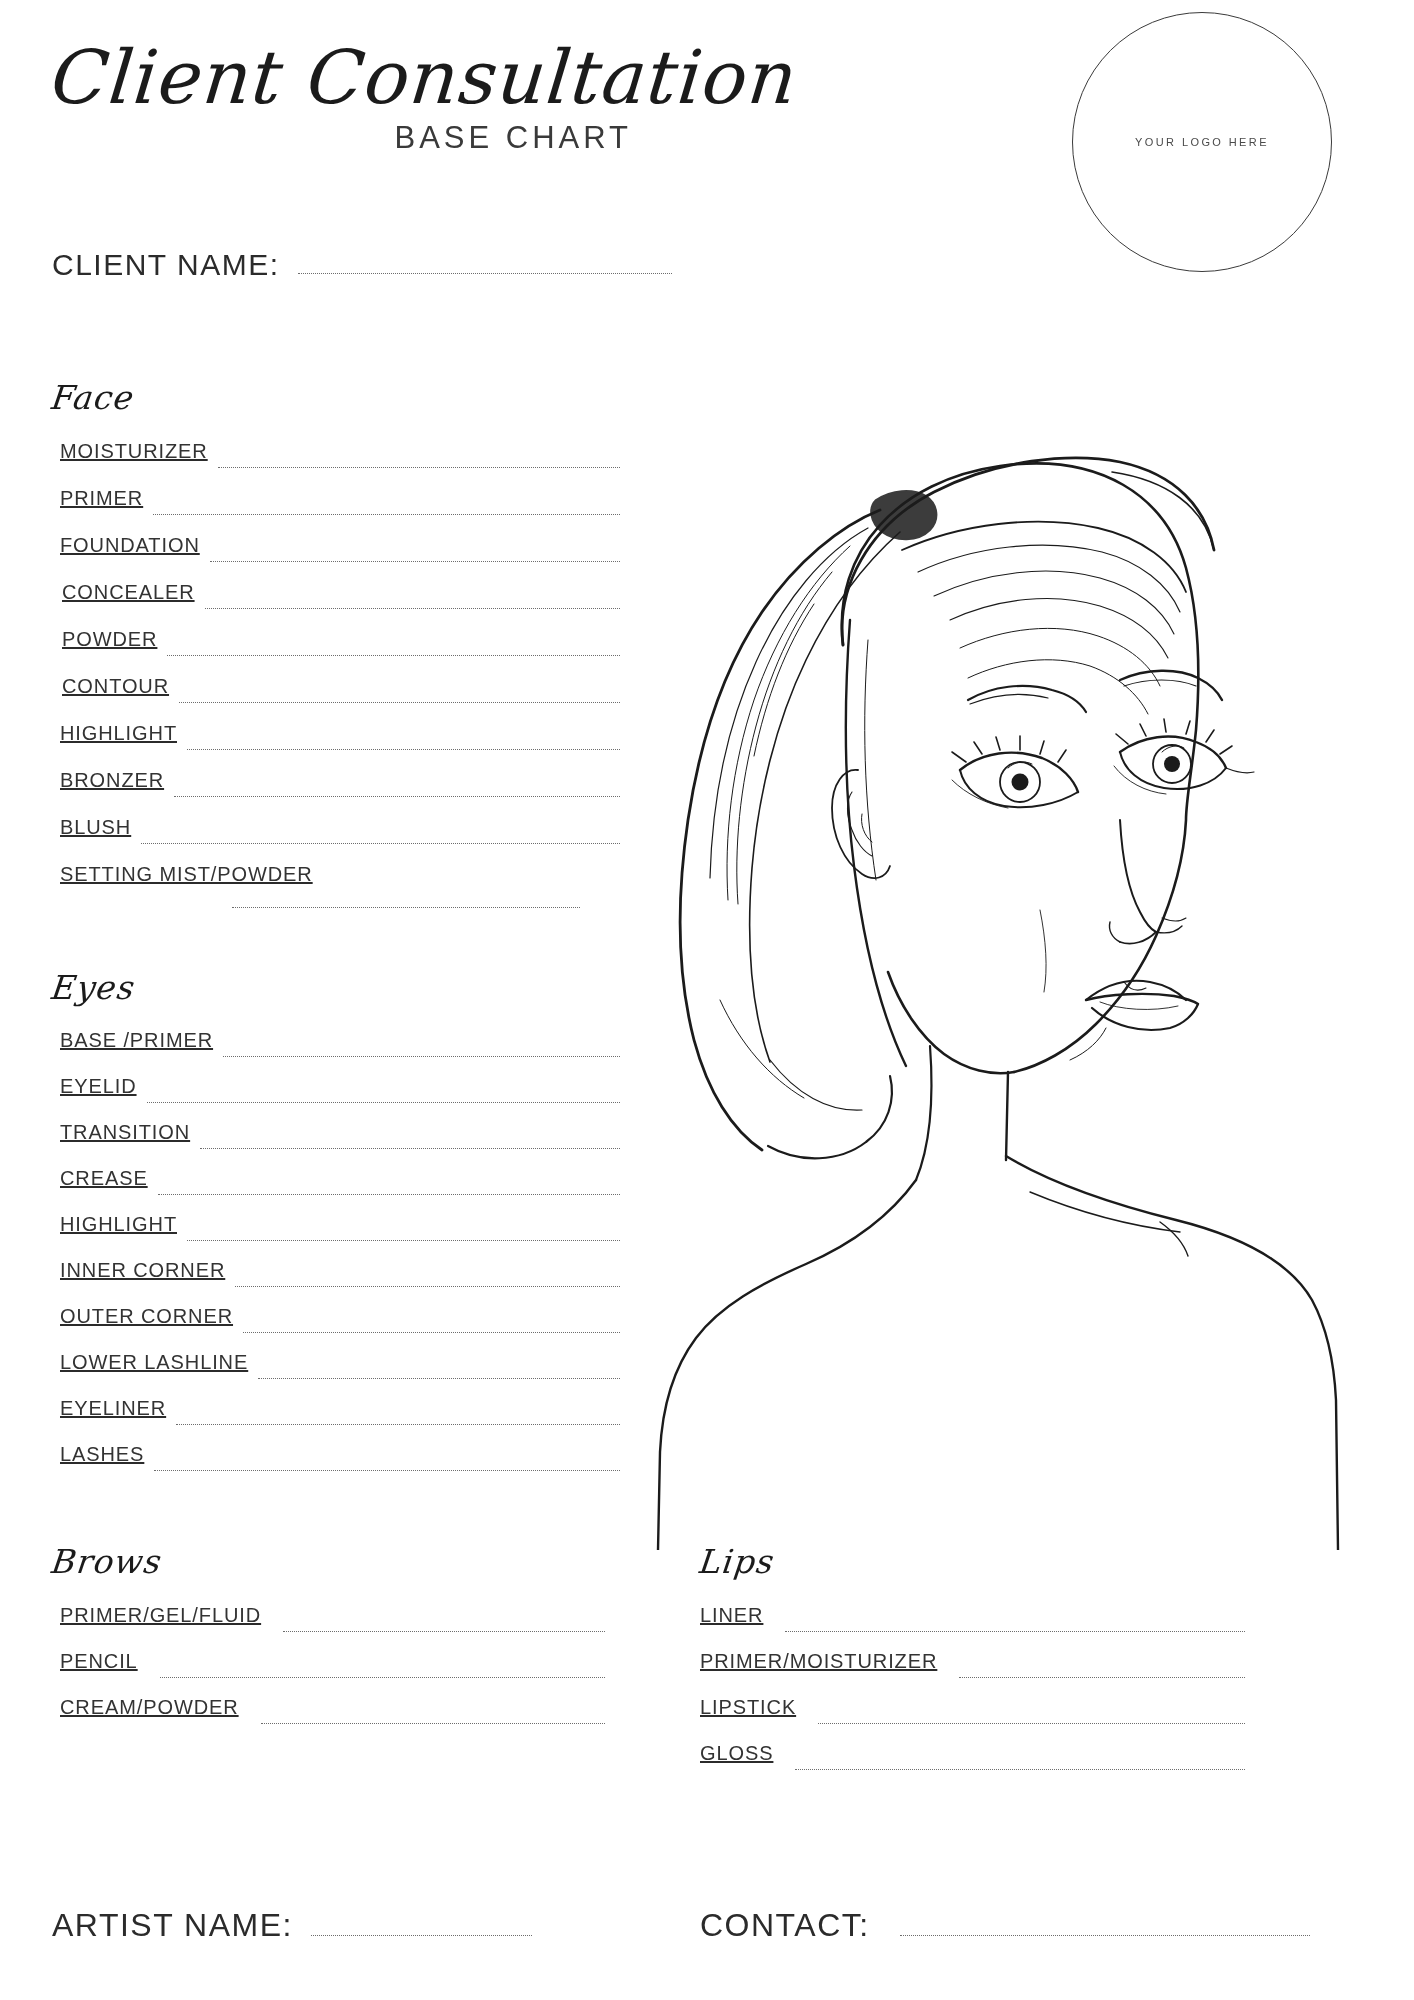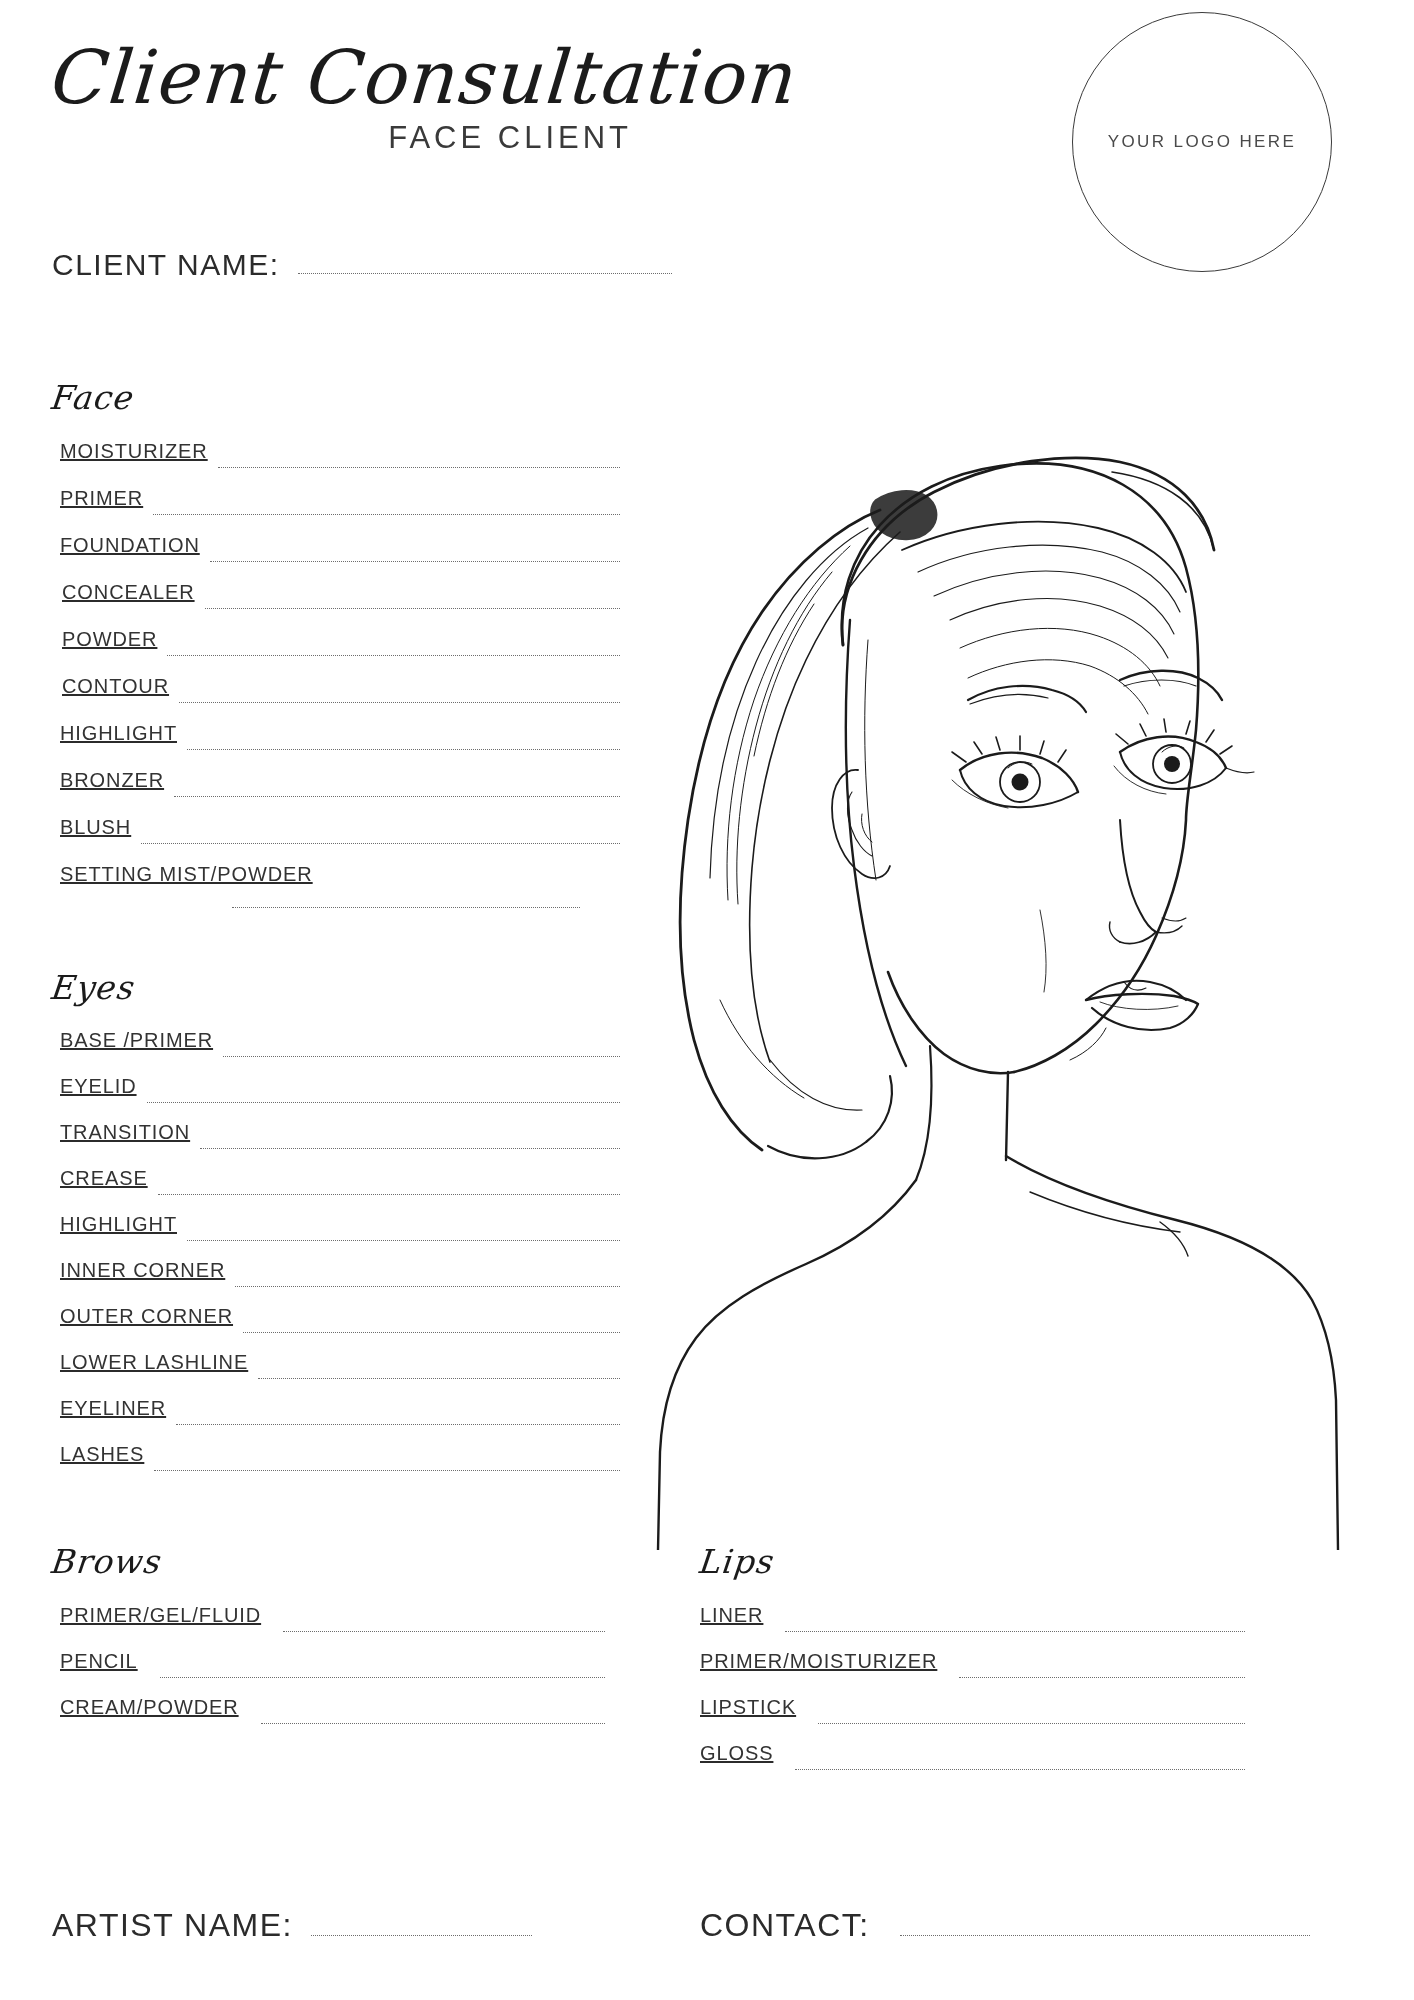--- a/index.html
+++ b/index.html
@@ -55,21 +55,21 @@
     top: 12px;
     width: 260px;
     height: 260px;
     border: 1.4px solid #3a3a3a;
     border-radius: 50%;
     display: flex;
     align-items: center;
     justify-content: center;
   }
   .logo-circle span {
-    font-size: 17px;
+    font-size: 11px;
     letter-spacing: 2.4px;
     color: #4a4a4a;
     font-weight: 300;
   }
 
   
   .dots {
     flex: 1 1 auto;
     border-bottom: 1.4px dotted #6d6d6d;
     height: 1px;
@@ -172,21 +172,21 @@
   }
   .illustration svg { width: 100%; height: 100%; display: block; }
 </style>
 </head>
 <body>
 
 <div class="page">
 
   <div class="title-block">
     <div class="title-script">Client Consultation</div>
-    <div class="title-sub">FACE CLIENT</div>
+    <div class="title-sub">BASE CHART</div>
   </div>
 
   <div class="logo-circle">
     <span>YOUR LOGO HERE</span>
   </div>
 
   <div class="client-row">
     <div class="client-label">CLIENT NAME:</div>
     <div class="dots"></div>
   </div>

